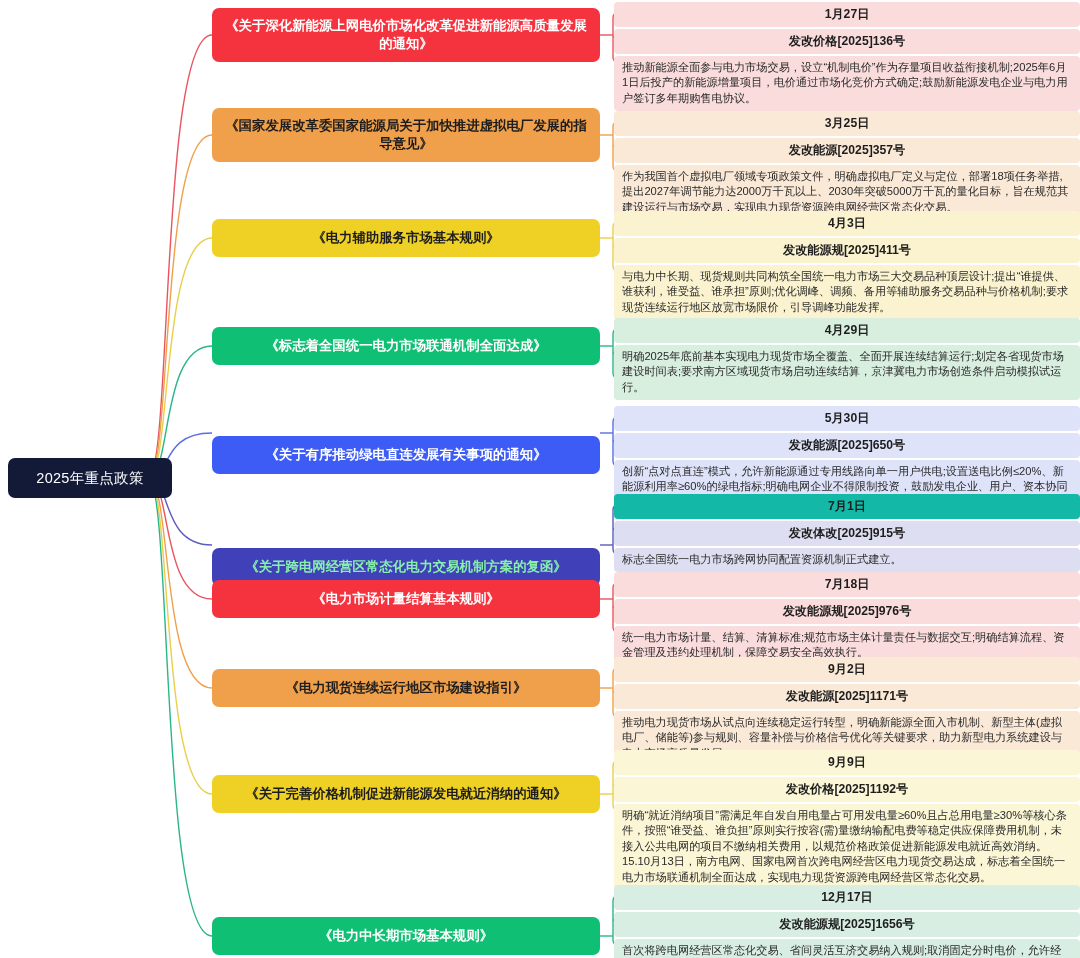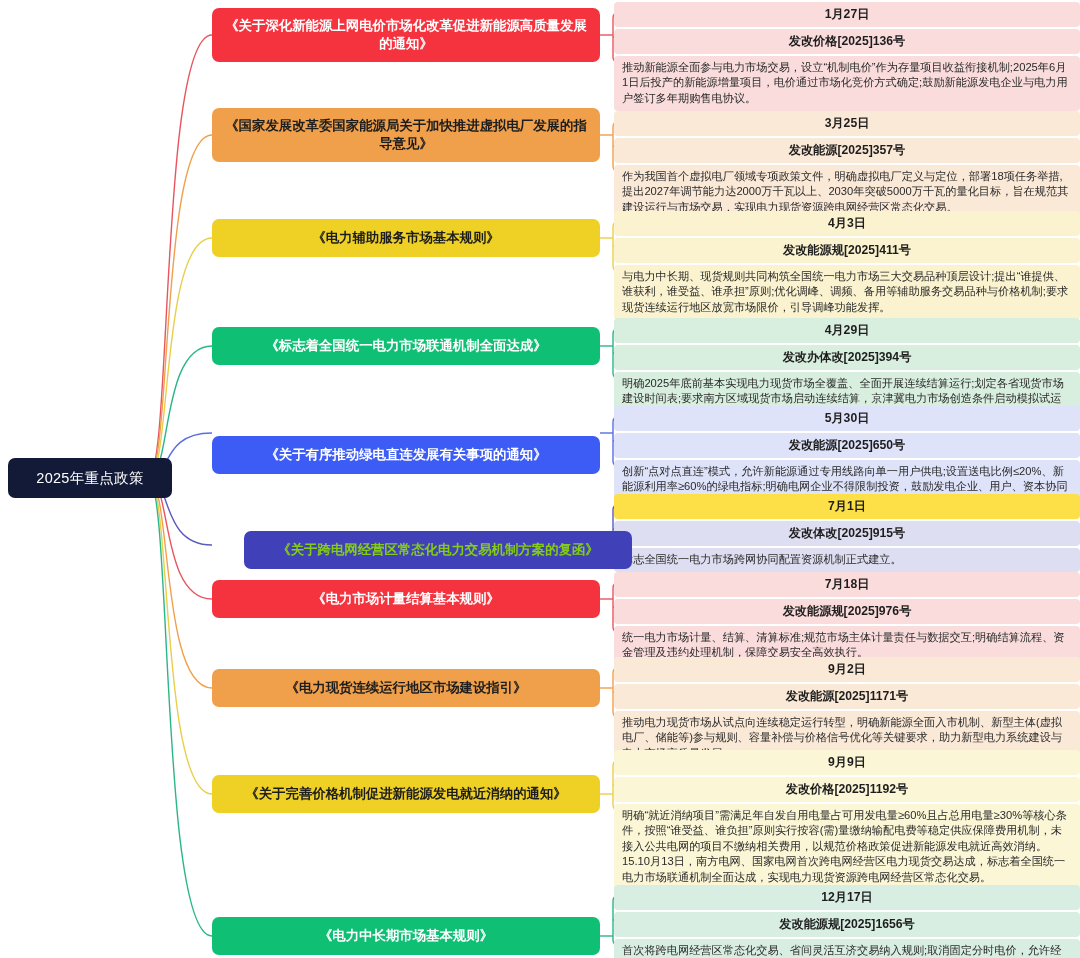--- a/index.html
+++ b/index.html
@@ -163,21 +163,21 @@
       </div>
       <div class="branch" style="top: 219px; height: 38px; background: rgb(239, 208, 37); color: rgb(29, 29, 29);">
         <span>《电力辅助服务市场基本规则》</span>
       </div>
       <div class="branch" style="top: 327px; height: 38px; background: rgb(15, 191, 116); color: rgb(255, 255, 255);">
         <span>《标志着全国统一电力市场联通机制全面达成》</span>
       </div>
       <div class="branch" style="top: 414px; height: 38px; background: rgb(61, 91, 245); color: rgb(255, 255, 255); margin-top: 22px;">
         <span>《关于有序推动绿电直连发展有关事项的通知》</span>
       </div>
-      <div class="branch" style="top: 531px; height: 38px; background: rgb(64, 64, 184); color: #84cc16; margin-left: 32px;">
+      <div class="branch" style="top: 548px; height: 38px; background: rgb(64, 64, 184); color: #86efac;">
         <span>《关于跨电网经营区常态化电力交易机制方案的复函》</span>
       </div>
       <div class="branch" style="top: 580px; height: 38px; background: rgb(245, 51, 63); color: rgb(255, 255, 255);">
         <span>《电力市场计量结算基本规则》</span>
       </div>
       <div class="branch" style="top: 669px; height: 38px; background: rgb(240, 160, 75); color: rgb(29, 29, 29);">
         <span>《电力现货连续运行地区市场建设指引》</span>
       </div>
       <div class="branch" style="top: 775px; height: 38px; background: rgb(239, 208, 37); color: rgb(29, 29, 29);">
         <span>《关于完善价格机制促进新能源发电就近消纳的通知》</span>
@@ -197,30 +197,29 @@
         <div class="row docno" style="background: rgb(251, 233, 215);">发改能源[2025]357号</div>
         <div class="row desc" style="background: rgb(251, 233, 215);">作为我国首个虚拟电厂领域专项政策文件，明确虚拟电厂定义与定位，部署18项任务举措,提出2027年调节能力达2000万千瓦以上、2030年突破5000万千瓦的量化目标，旨在规范其建设运行与市场交易，实现电力现货资源跨电网经营区常态化交易。</div>
       </div>
       <div class="detail" style="top: 211px;">
         <div class="row date" style="background: rgb(251, 243, 207);">4月3日</div>
         <div class="row docno" style="background: rgb(251, 243, 207);">发改能源规[2025]411号</div>
         <div class="row desc" style="background: rgb(251, 243, 207);">与电力中长期、现货规则共同构筑全国统一电力市场三大交易品种顶层设计;提出“谁提供、谁获利，谁受益、谁承担”原则;优化调峰、调频、备用等辅助服务交易品种与价格机制;要求现货连续运行地区放宽市场限价，引导调峰功能发挥。</div>
       </div>
       <div class="detail" style="top: 318px;">
         <div class="row date" style="background: rgb(216, 238, 223);">4月29日</div>
-        <div class="row docno" style="background: rgb(216, 238, 223);">发改办体改[2025]394号</div>
         <div class="row desc" style="background: rgb(216, 238, 223);">明确2025年底前基本实现电力现货市场全覆盖、全面开展连续结算运行;划定各省现货市场建设时间表;要求南方区域现货市场启动连续结算，京津冀电力市场创造条件启动模拟试运行。</div>
       </div>
       <div class="detail" style="top: 406px;">
         <div class="row date" style="background: rgb(223, 227, 250);">5月30日</div>
         <div class="row docno" style="background: rgb(223, 227, 250);">发改能源[2025]650号</div>
         <div class="row desc" style="background: rgb(223, 227, 250);">创新“点对点直连”模式，允许新能源通过专用线路向单一用户供电;设置送电比例≤20%、新能源利用率≥60%的绿电指标;明确电网企业不得限制投资，鼓励发电企业、用户、资本协同参与。</div>
       </div>
       <div class="detail" style="top: 494px;">
-        <div class="row date" style="background: #fde047; text-align: center;">7月1日</div>
+        <div class="row date" style="background: #14b8a6; text-align: center;">7月1日</div>
         <div class="row docno" style="background: rgb(222, 222, 242);">发改体改[2025]915号</div>
         <div class="row desc" style="background: rgb(222, 222, 242);">标志全国统一电力市场跨网协同配置资源机制正式建立。</div>
       </div>
       <div class="detail" style="top: 572px;">
         <div class="row date" style="background: rgb(251, 220, 220);">7月18日</div>
         <div class="row docno" style="background: rgb(251, 220, 220);">发改能源规[2025]976号</div>
         <div class="row desc" style="background: rgb(251, 220, 220);">统一电力市场计量、结算、清算标准;规范市场主体计量责任与数据交互;明确结算流程、资金管理及违约处理机制，保障交易安全高效执行。</div>
       </div>
       <div class="detail" style="top: 657px;">
         <div class="row date" style="background: rgb(251, 233, 215);">9月2日</div>

